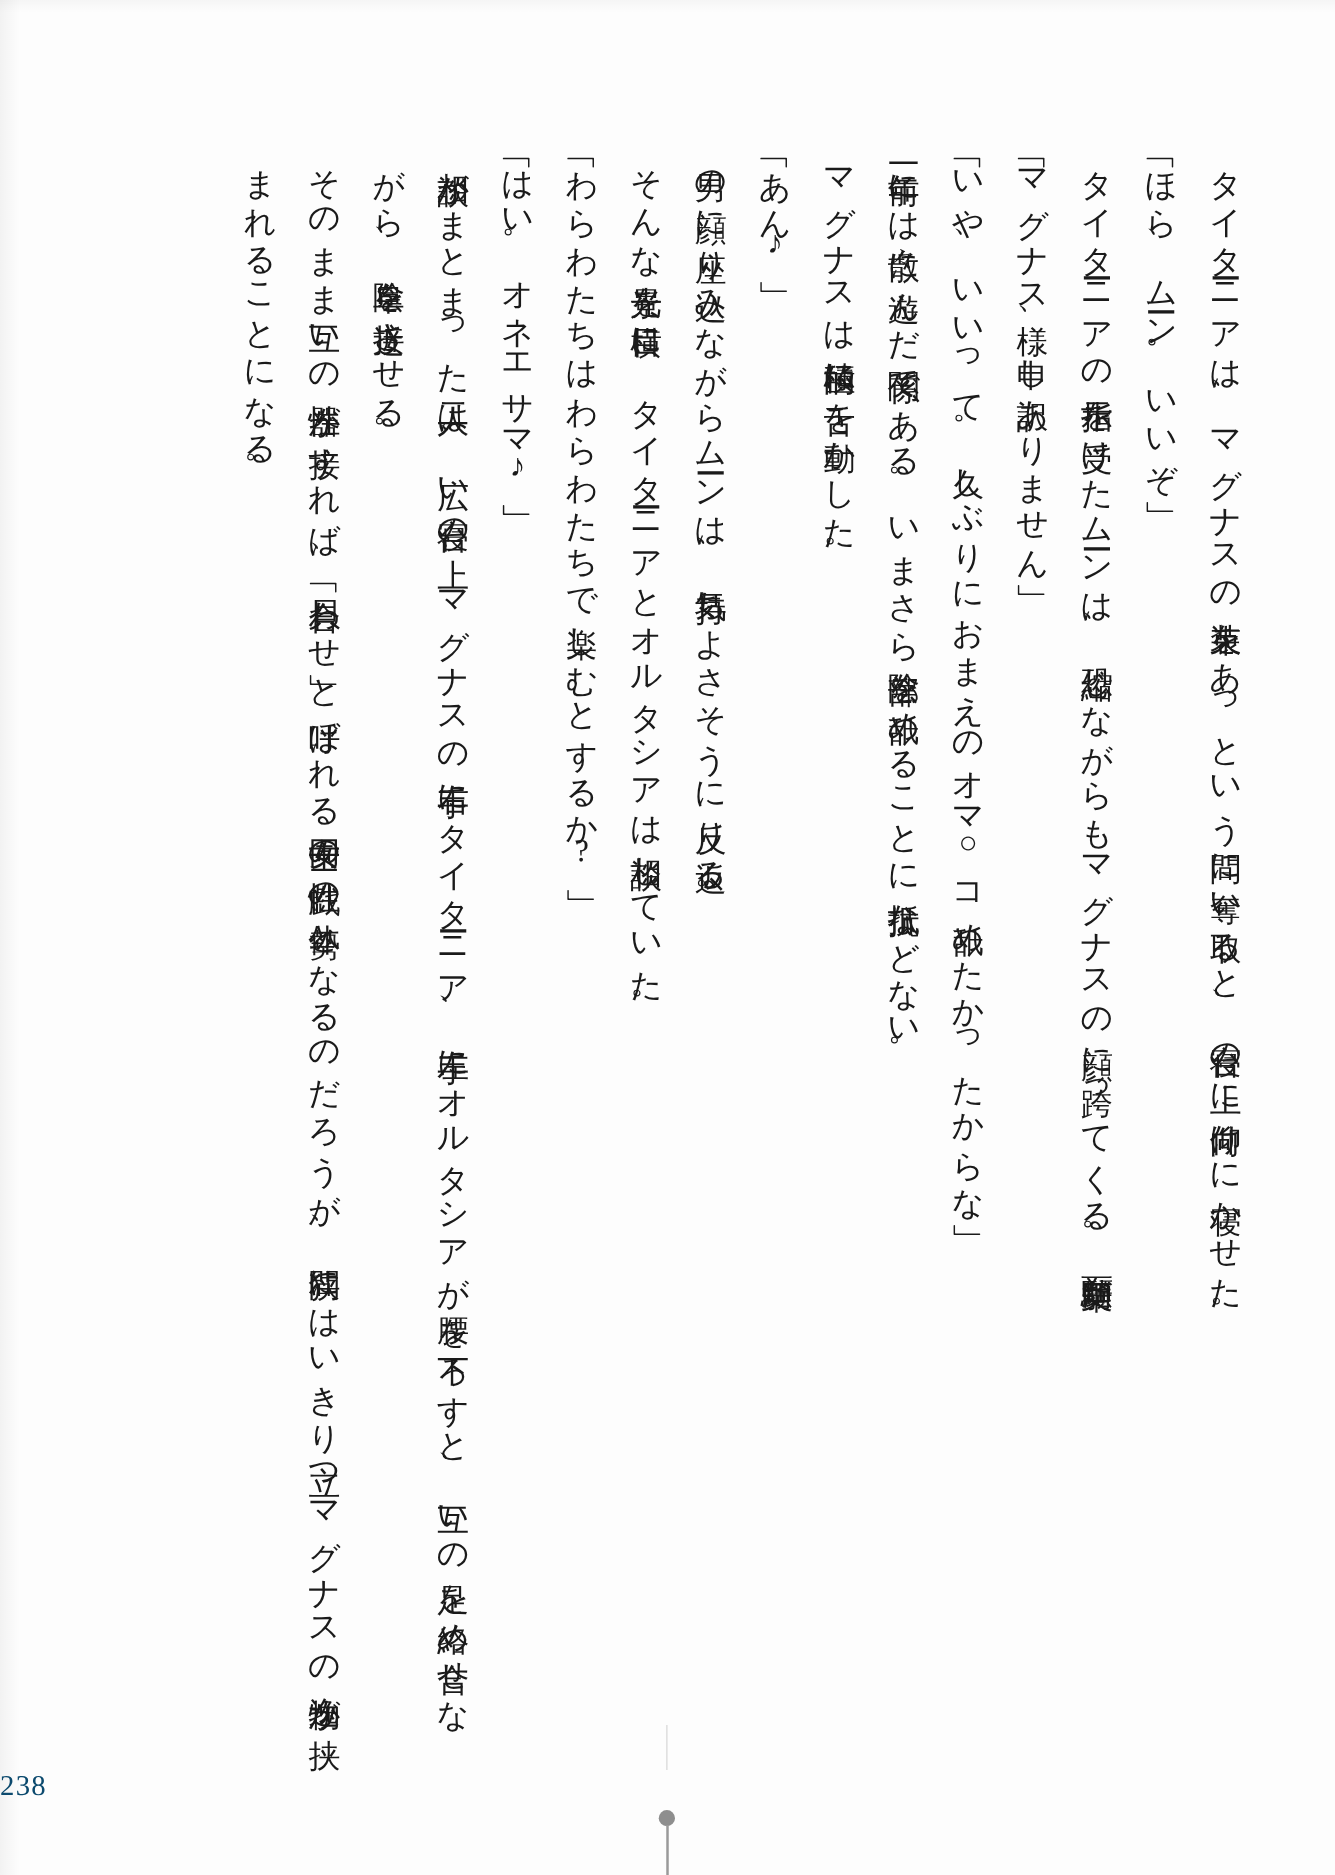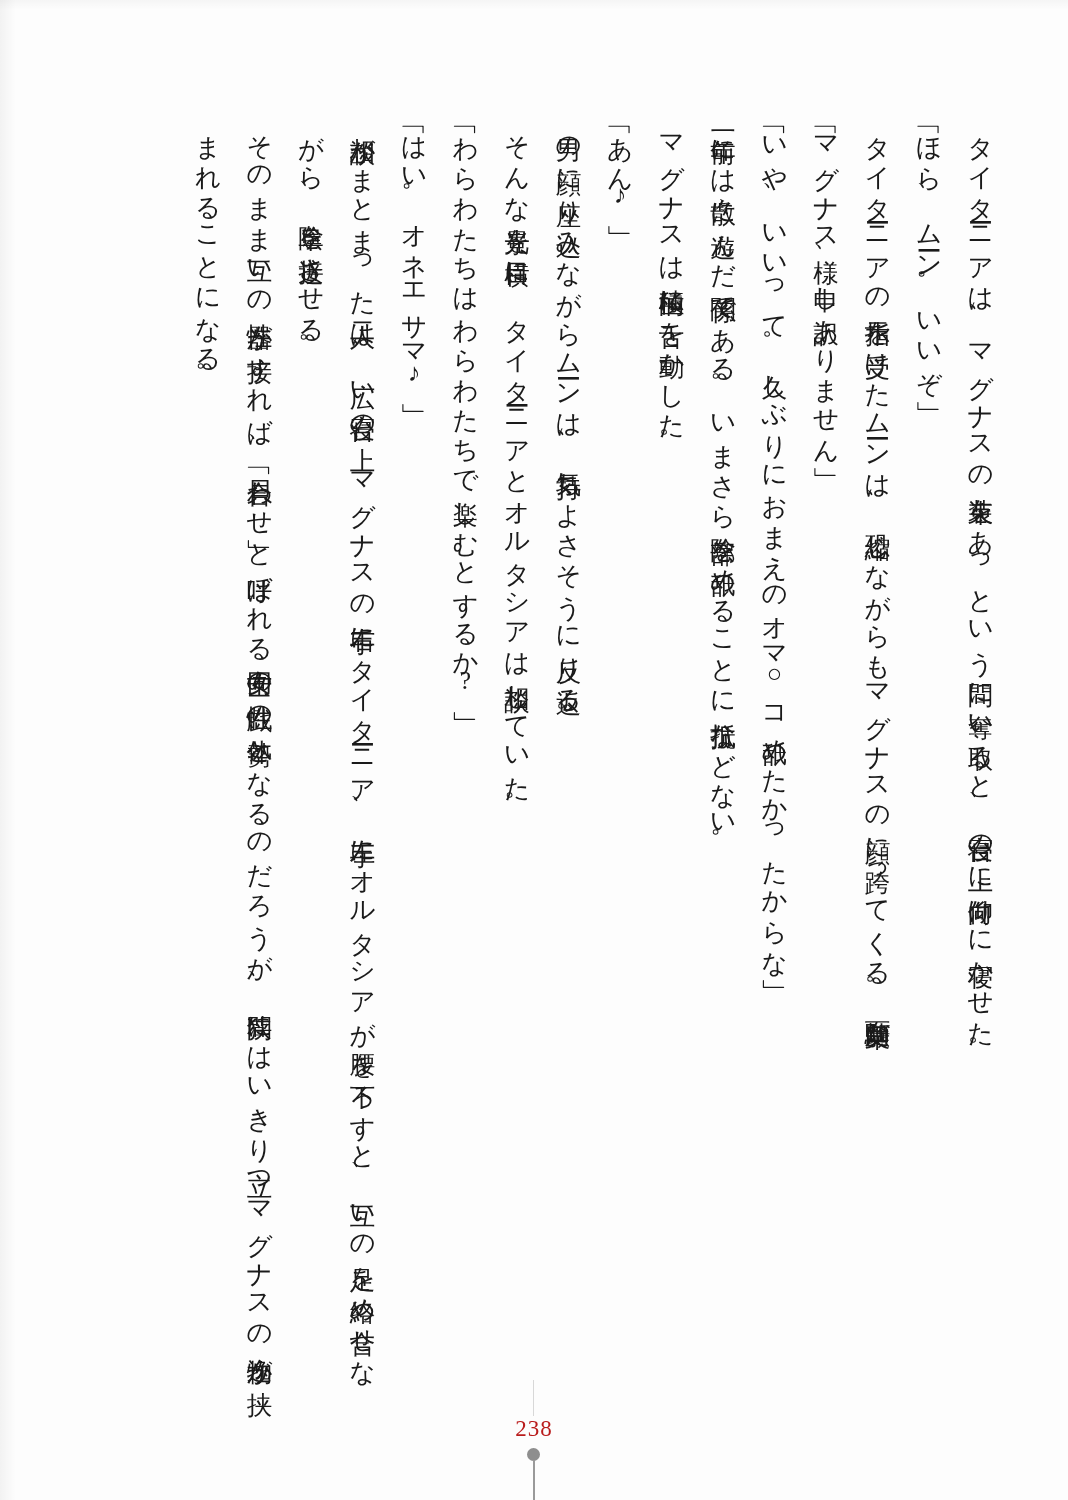--- a/index.html
+++ b/index.html
@@ -35,24 +35,23 @@
   .text-body p {
     margin: 0;
     padding: 0;
     text-indent: 0;
   }
   .page-number {
     position: absolute;
     left: 0;
     right: 0;
     top: 1416px;
-    text-align: center;
     font-size: 23px;
     letter-spacing: 1px;
-    color: #b91c1c;
+    color: #0c4a6e;
     font-family: "Liberation Serif", "DejaVu Serif", serif;
   }
   
   .gutter-line {
     position: absolute;
     left: 533px;
     top: 1380px;
     width: 1px;
     height: 36px;
     background: #d8d8d8;

